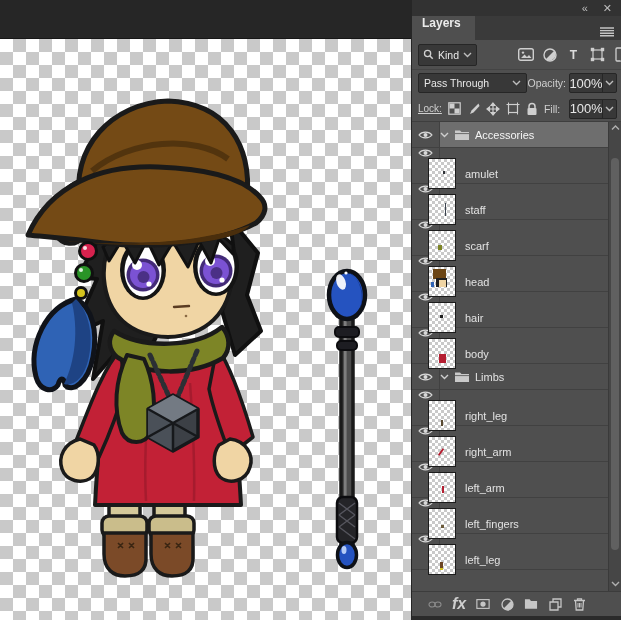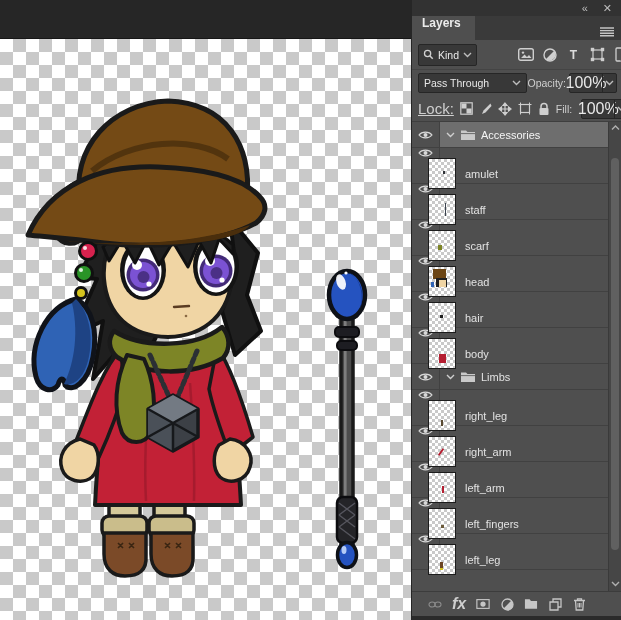--- a/index.html
+++ b/index.html
@@ -27,36 +27,36 @@
   .fbtns{display:flex;align-items:center;gap:7px;margin-left:8px;}
   .fbtn{width:17px;height:17px;display:flex;align-items:center;justify-content:center;}
   .tglyph{color:#dcdcdc;font-size:12px;font-weight:bold;}
   .toggle{width:10px;height:17px;background:#2e2e2e;border-radius:5px;position:relative;margin-left:2px;}
   .toggle i{position:absolute;left:0px;top:-1px;width:10px;height:10px;background:#f2f2f2;border-radius:50%;}
   .p-blend{height:26px;flex:none;display:flex;align-items:center;padding:0 4px 0 6px;}
   .passbox{width:112px;height:18px;padding:0 5px;}
   .passbox .dd-label{flex:1;}
   .hlabel{color:#cfcfcf;font-size:10.5px;margin-left:auto;padding-right:3px;}
   .valbox{height:18px;display:flex;align-items:stretch;background:var(--control_bg);border:1px solid var(--control_border);border-radius:2px;}
-  .valbox .val{width:32px;display:flex;align-items:center;justify-content:center;color:#e8e8e8;font-size:16px;}
+  .valbox .val{width:32px;display:flex;align-items:center;justify-content:center;color:#e8e8e8;font-size:13px;}
   .valbox .vchev{width:13px;border-left:1px solid var(--control_border);display:flex;align-items:center;justify-content:center;}
   .p-lock{height:25px;flex:none;display:flex;align-items:center;padding:0 4px 0 6px;border-bottom:1px solid #3e3e3e;gap:6px;}
-  .p-lock .llabel{color:#cfcfcf;font-size:15px;text-decoration:underline;}
+  .p-lock .llabel{color:#cfcfcf;font-size:10px;text-decoration:underline;}
   .lbtn{display:flex;align-items:center;justify-content:center;width:14px;height:15px;}
 
   
   .p-list{flex:1;position:relative;overflow:hidden;}
   .rows{}
   .row{display:flex;align-items:stretch;border-bottom:1px solid var(--row_border);box-sizing:border-box;}
   .row.group{height:26px;}
   .row.layer{height:36px;flex-direction:column;}
   .eye-cell{width:27px;flex:none;border-right:1px solid var(--row_border);display:flex;align-items:center;justify-content:center;background:var(--panel_bg);}
   .row-main{flex:1;display:flex;align-items:center;min-width:0;}
   .row.selected .row-main{background:var(--selected);}
-  .row.group .row-main{padding-left:6px;gap:5px;}
+  .row.group .row-main{gap:5px;}
   .row.layer .row-main{padding-left:16px;gap:9px;}
   .row-label{font-size:11px;color:#e2e2e2;white-space:nowrap;}
   .row.selected .row-label{color:#f5f5f5;}
   .thumb{width:26px;height:29px;flex:none;border:1px solid #1c1c1c;position:relative;background-size:6px 6px;background-color:#fff;}
   .thumb i{position:absolute;display:block;}
   .g-chev,.g-folder{display:flex;align-items:center;}
 
   
   .scrollbar{position:absolute;right:0;top:0;bottom:0;width:13px;background:var(--scroll_track);border-left:1px solid #3a3a3a;box-sizing:border-box;}
   .sb-up{position:absolute;top:3px;left:1px;right:0;display:flex;justify-content:center;}

